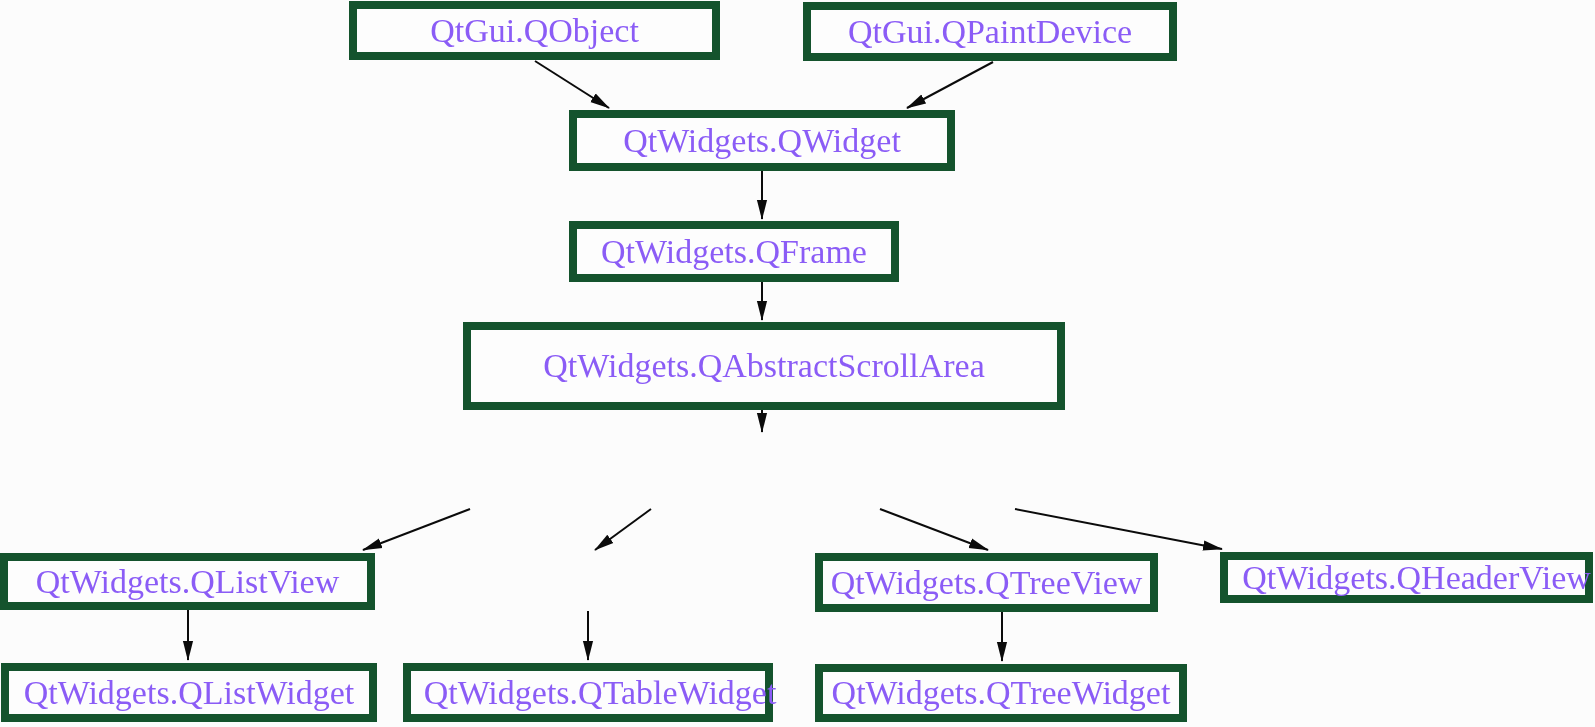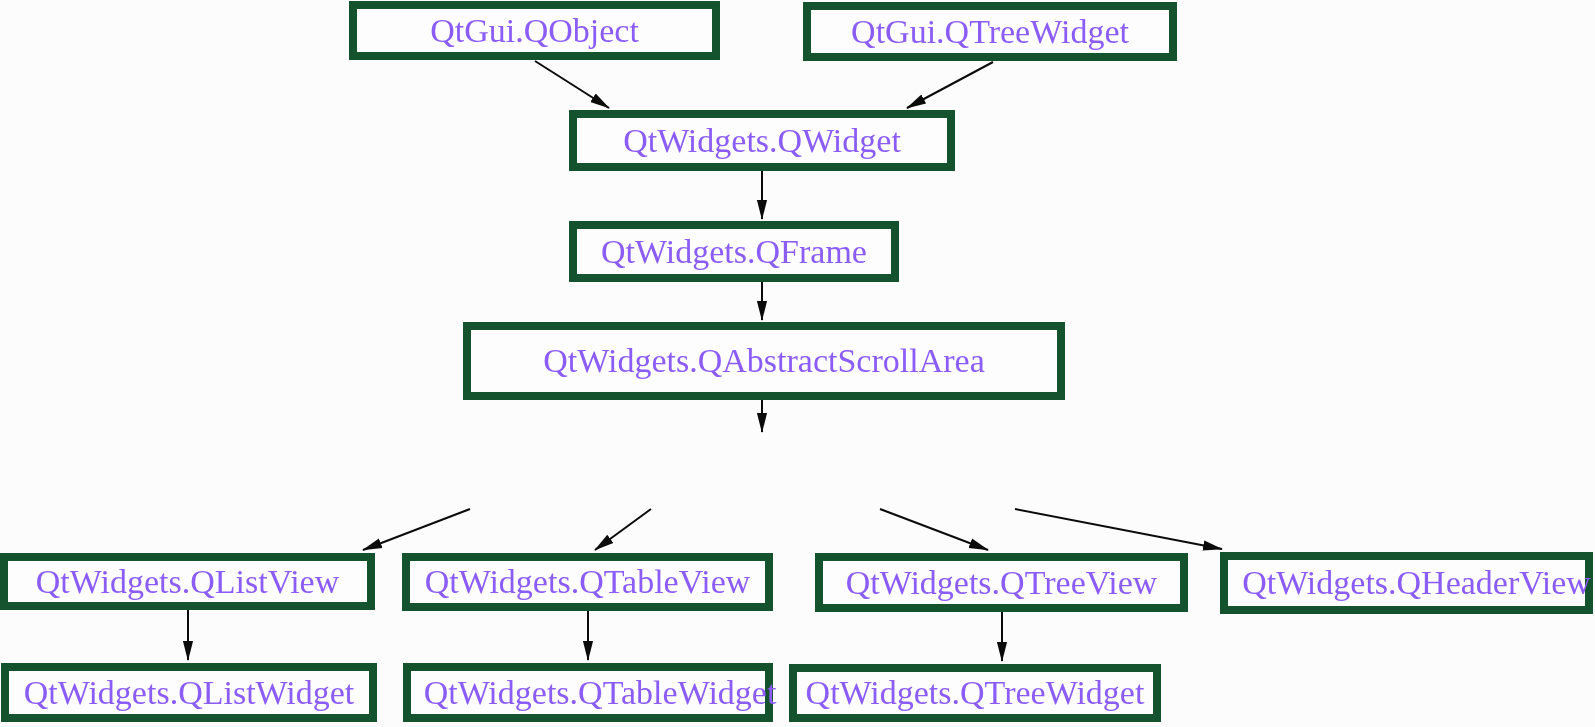--- a/index.html
+++ b/index.html
@@ -63,57 +63,54 @@
     <line class="edge" x1="188" y1="610" x2="188" y2="660" marker-end="url(#ah)"></line>
     <line class="edge" x1="588" y1="611" x2="588" y2="660" marker-end="url(#ah)"></line>
     <line class="edge" x1="1002" y1="612" x2="1002" y2="661" marker-end="url(#ah)"></line>
   </svg>
 
   <div class="node" style="left:349px;  top:1px;   width:371px; height:59px;">
     <span>QtGui.QObject</span>
   </div>
 
   <div class="node" style="left:803px;  top:2px;   width:374px; height:59px;">
-    <span>QtGui.QTreeWidget</span>
+    <span>QtGui.QPaintDevice</span>
   </div>
 
   <div class="node" style="left:569px;  top:110px; width:386px; height:61px;">
     <span>QtWidgets.QWidget</span>
   </div>
 
   <div class="node" style="left:569px;  top:221px; width:330px; height:61px;">
     <span>QtWidgets.QFrame</span>
   </div>
 
-  <div class="node" style="left:463px;  top:322px; width:602px; height:78px;">
+  <div class="node" style="left:463px;  top:322px; width:602px; height:88px;">
     <span>QtWidgets.QAbstractScrollArea</span>
   </div>
 
 
   <div class="node" style="left:0px;    top:553px; width:375px; height:57px;">
     <span>QtWidgets.QListView</span>
   </div>
 
-  <div class="node" style="left:402px;  top:553px; width:371px; height:58px;">
-    <span>QtWidgets.QTableView</span>
-  </div>
 
-  <div class="node" style="left:815px;  top:553px; width:373px; height:59px;">
+  <div class="node" style="left:815px;  top:553px; width:343px; height:59px;">
     <span>QtWidgets.QTreeView</span>
   </div>
 
-  <div class="node" style="left:1220px; top:552px; width:373px; height:62px;padding-left:20px;">
+  <div class="node" style="left:1220px; top:552px; width:373px; height:51px;padding-left:20px;">
     <span>QtWidgets.QHeaderView</span>
   </div>
 
   <div class="node" style="left:1px;    top:663px; width:376px; height:59px;">
     <span>QtWidgets.QListWidget</span>
   </div>
 
   <div class="node" style="left:403px;  top:663px; width:370px; height:59px;padding-left:24px;">
     <span>QtWidgets.QTableWidget</span>
   </div>
 
-  <div class="node" style="left:789px;  top:664px; width:372px; height:58px;">
+  <div class="node" style="left:815px;  top:664px; width:372px; height:58px;">
     <span>QtWidgets.QTreeWidget</span>
   </div>
 
 </div>
 
 </body></html>

